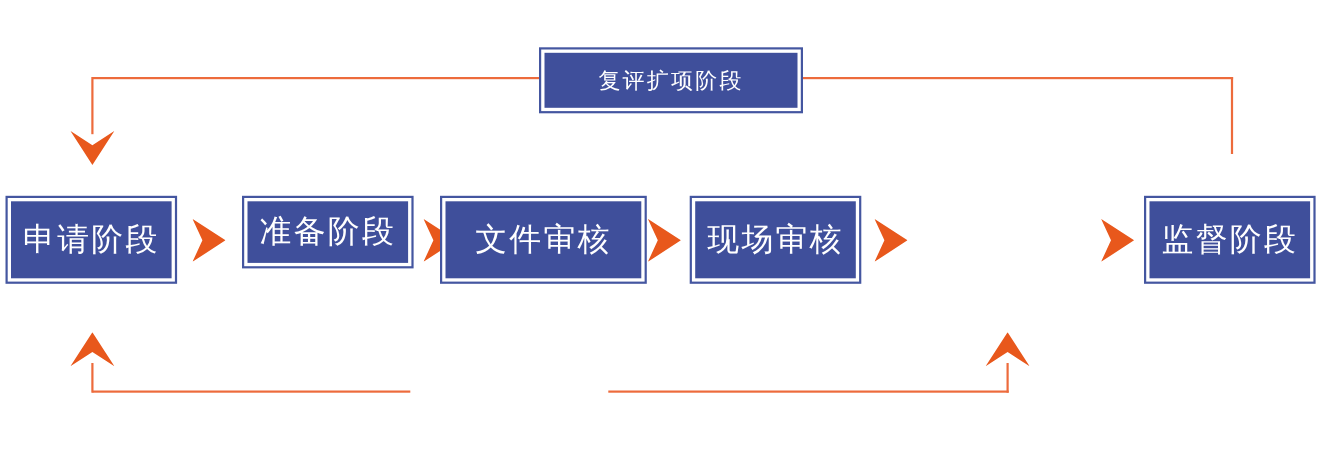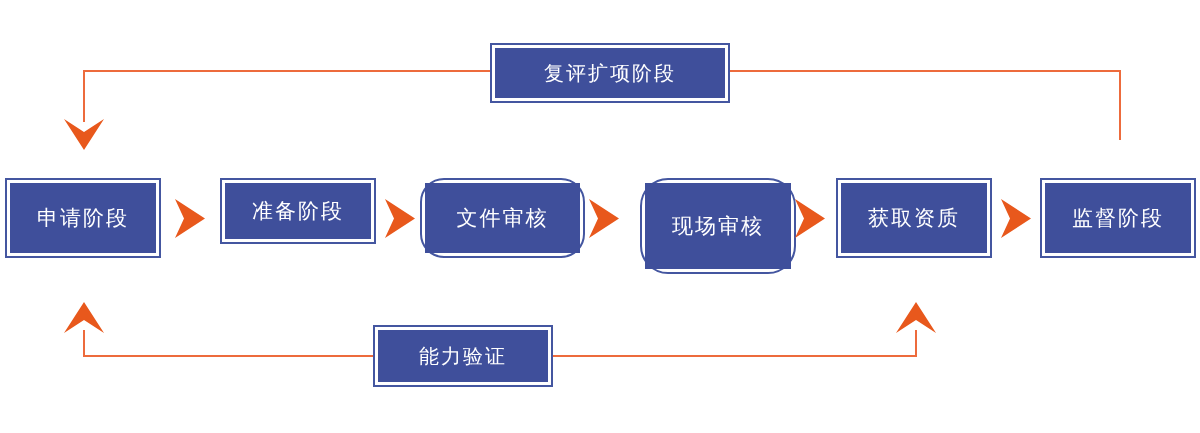--- a/index.html
+++ b/index.html
@@ -26,21 +26,21 @@
   .box .inner {
     width: 100%;
     height: 100%;
     background: #3F4F9B;
     display: flex;
     align-items: center;
     justify-content: center;
   }
   .box .inner span {
     color: #ffffff;
-    font-size: 21px;
+    font-size: 29px;
     letter-spacing: 2px;
     white-space: nowrap;
   }
   .label-box .inner span {
     font-size: 20px;
   }
   
   .line {
     position: absolute;
     background: #ED6B3C;
@@ -92,49 +92,44 @@
       <span>准备阶段</span>
     </div>
   </div>
 
   <div class="arrow" style="left:385px; top:199px;">
     <svg width="30" height="39" viewBox="0 0 30 39">
       <polygon points="0,0 30,19.5 0,39 9,19.5" fill="#E8581C"></polygon>
     </svg>
   </div>
 
-  <div class="box" style="left:420px; top:178px; width:165px; height:80px;border-radius:24px;">
+  <div class="box" style="left:400px; top:178px; width:188px; height:80px;">
     <div class="inner">
       <span>文件审核</span>
     </div>
   </div>
 
   <div class="arrow" style="left:589px; top:199px;">
     <svg width="30" height="39" viewBox="0 0 30 39">
       <polygon points="0,0 30,19.5 0,39 9,19.5" fill="#E8581C"></polygon>
     </svg>
   </div>
 
-  <div class="box" style="left:640px; top:178px; width:156px; height:96px;border-radius:28px;">
+  <div class="box" style="left:627px; top:178px; width:156px; height:80px;">
     <div class="inner">
       <span>现场审核</span>
     </div>
   </div>
 
   <div class="arrow" style="left:795px; top:199px;">
     <svg width="30" height="39" viewBox="0 0 30 39">
       <polygon points="0,0 30,19.5 0,39 9,19.5" fill="#E8581C"></polygon>
     </svg>
   </div>
 
-  <div class="box" style="left:836px; top:178px; width:156px; height:80px;">
-    <div class="inner">
-      <span>获取资质</span>
-    </div>
-  </div>
 
   <div class="arrow" style="left:1001px; top:199px;">
     <svg width="30" height="39" viewBox="0 0 30 39">
       <polygon points="0,0 30,19.5 0,39 9,19.5" fill="#E8581C"></polygon>
     </svg>
   </div>
 
   <div class="box" style="left:1040px; top:178px; width:156px; height:80px;">
     <div class="inner">
       <span>监督阶段</span>
@@ -149,19 +144,14 @@
   <div class="line vline" style="left:83px; top:330px; height:27px;"></div>
   <div class="line hline" style="left:84px; top:355px; width:289px;"></div>
   <div class="line hline" style="left:553px; top:355px; width:364px;"></div>
   <div class="line vline" style="left:915px; top:330px; height:27px;"></div>
   <div class="arrow" style="left:896px; top:302px;">
     <svg width="40" height="31" viewBox="0 0 40 31">
       <polygon points="0,31 20,0 40,31 20,18" fill="#E8581C"></polygon>
     </svg>
   </div>
 
-  <div class="box label-box" style="left:373px; top:325px; width:180px; height:62px;">
-    <div class="inner">
-      <span>能力验证</span>
-    </div>
-  </div>
 
 </div>
 
 </body></html>

